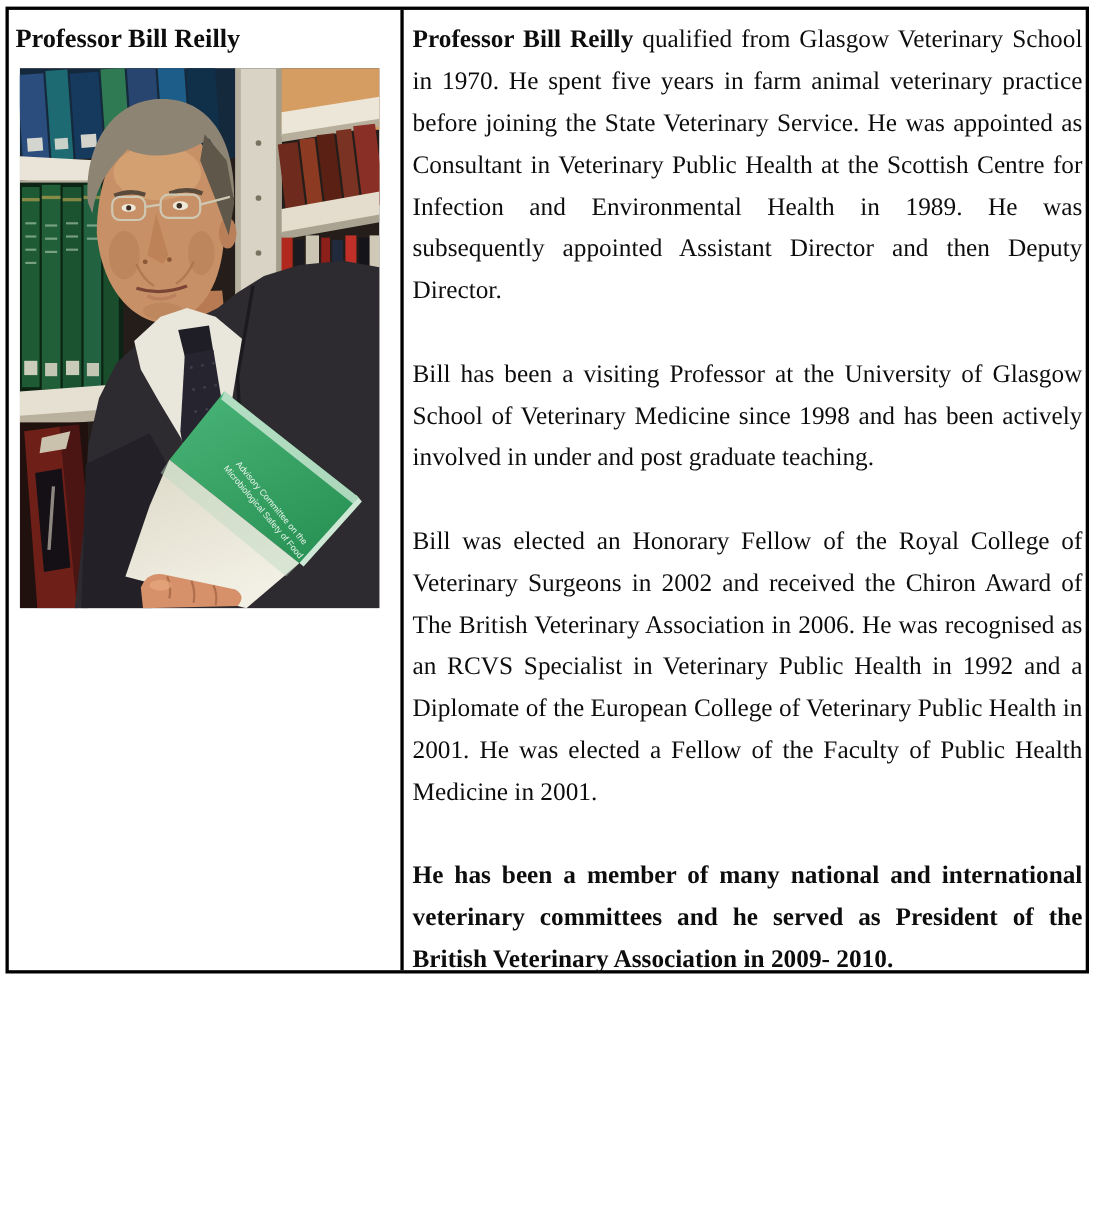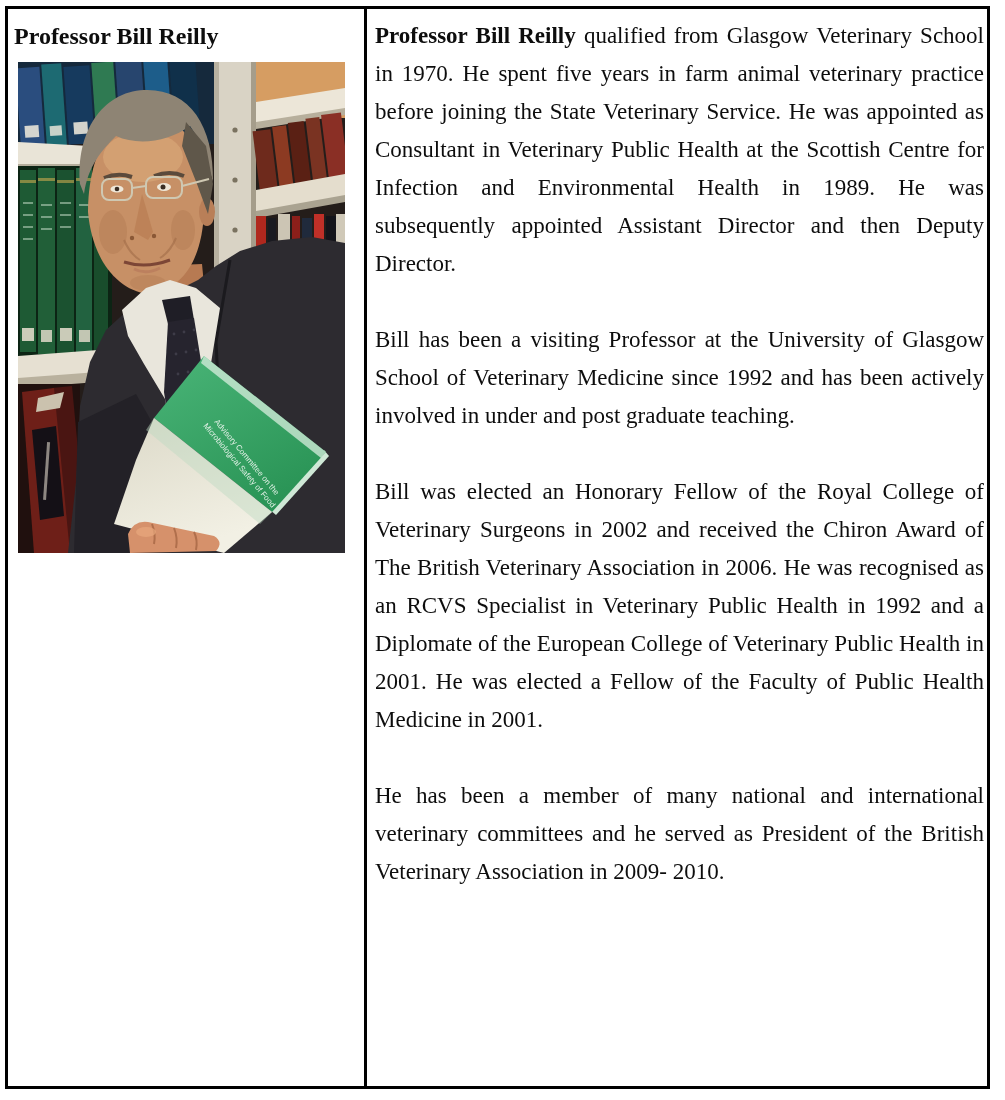--- a/index.html
+++ b/index.html
@@ -1,27 +1,27 @@
 <!DOCTYPE html>
 <html><head>
 <meta charset="utf-8">
 <style>
   html,body{margin:0;padding:0;background:#ffffff;}
   .page{position:relative;width:1005px;height:1100px;background:#ffffff;overflow:hidden;
         font-family:"Liberation Serif","DejaVu Serif",serif;color:#0d0d0d;}
-  .frame{position:absolute;left:5px;top:6px;width:985px;height:1083px;border:3px solid #000;
+  .frame{position:absolute;left:5px;top:6px;width:985px;height:879px;border:3px solid #000;
          display:flex;box-sizing:border-box;background:#fff;}
   .cell-left{width:359px;box-sizing:border-box;border-right:3px solid #000;
              padding:8px 6px 10px 6px;}
   .cell-right{flex:1;box-sizing:border-box;padding:8px 3px 8px 8px;}
   .heading{font-weight:bold;font-size:24px;line-height:38px;white-space:nowrap;}
   .photo{display:block;margin:7px 0 0 4px;width:327px;height:491px;}
   .bio{font-size:23px;line-height:38px;text-align:justify;}
   .para{margin:0 0 38px 0;}
-  .para:last-child{margin-bottom:0;}
+  .para:last-child{margin-bottom:0;font-weight:bold;}
   .b{font-weight:bold;}
 </style>
 </head>
 <body>
 
 <div class="page">
   <div class="frame">
 
     <div class="cell-left">
       <div class="heading">Professor Bill Reilly</div>
@@ -227,19 +227,19 @@
         <g>
           <path d="M110,472 Q116,458 130,460 L196,474 Q206,480 198,489 L112,491 Z" fill="#d6916b"></path>
           <path d="M134,462 Q138,472 136,482 M156,466 Q160,476 158,486 M176,470 Q180,478 178,488" stroke="#b06f4c" stroke-width="2" fill="none"></path>
           <ellipse cx="128" cy="470" rx="10" ry="5" fill="#e8a87e" opacity="0.7"></ellipse>
         </g>
       </svg>
     </div>
 
     <div class="cell-right bio">
       <p class="para"><span class="b">Professor Bill Reilly</span><span> qualified from Glasgow Veterinary School in 1970. He spent five years in farm animal veterinary practice before joining the State Veterinary Service. He was appointed as Consultant in Veterinary Public Health at the Scottish Centre for Infection and Environmental Health in 1989. He was subsequently appointed Assistant Director and then Deputy Director.</span></p>
-      <p class="para">Bill has been a visiting Professor at the University of Glasgow School of Veterinary Medicine since 1992 and has been actively involved in under and post graduate teaching.</p>
+      <p class="para">Bill has been a visiting Professor at the University of Glasgow School of Veterinary Medicine since 1998 and has been actively involved in under and post graduate teaching.</p>
       <p class="para">Bill was elected an Honorary Fellow of the Royal College of Veterinary Surgeons in 2002 and received the Chiron Award of The British Veterinary Association in 2006. He was recognised as an RCVS Specialist in Veterinary Public Health in 1992 and a Diplomate of the European College of Veterinary Public Health in 2001. He was elected a Fellow of the Faculty of Public Health Medicine in 2001.</p>
       <p class="para">He has been a member of many national and international veterinary committees and he served as President of the British Veterinary Association in 2009- 2010.</p>
     </div>
 
   </div>
 </div>
 
 </body></html>

